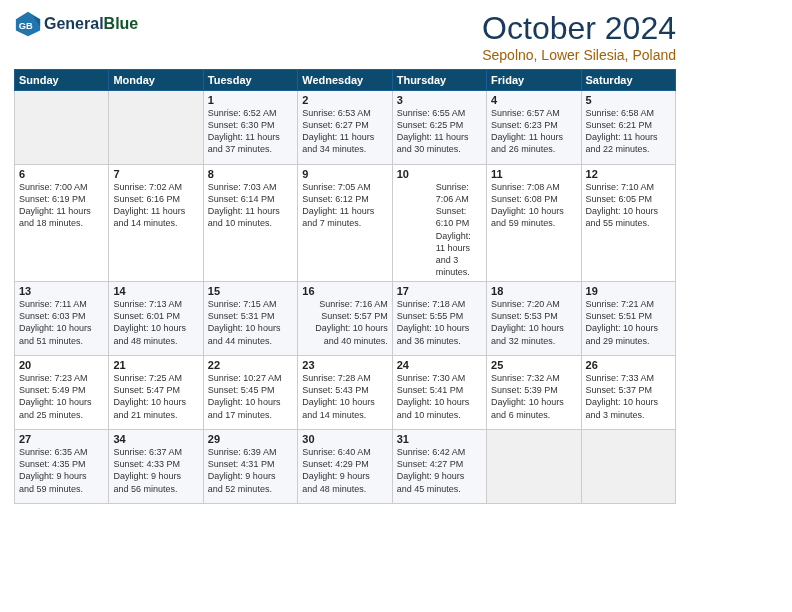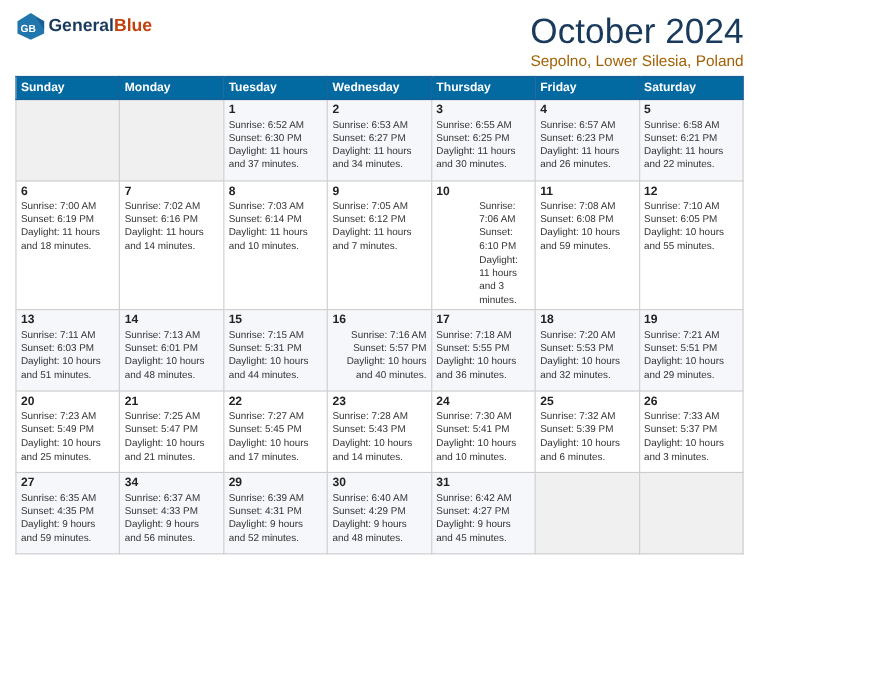--- a/index.html
+++ b/index.html
@@ -40,21 +40,21 @@
     .subtitle {
       font-size: 14px;
       color: #a16207;
     }
     table {
       width: 100%;
       border-collapse: collapse;
       table-layout: fixed;
     }
     thead tr th {
-      background-color: #0369a1;
+      background-color: #0c4a6e;
       color: #fff;
       font-size: 11px;
       font-weight: bold;
       padding: 4px 4px;
       text-align: left;
       border: 1px solid #1a5e96;
     }
     tbody tr td {
       border: 1px solid #ccc;
       vertical-align: top;
@@ -91,21 +91,21 @@
 <div class="page">
   <div class="header-area">
     <div class="logo">
       <svg class="logo-icon" viewBox="0 0 30 30">
         <polygon points="15,2 28,10 28,22 15,28 2,22 2,10" fill="#2176ae"></polygon>
         <polygon points="20,6 28,10 28,18" fill="#1a5e96"></polygon>
         <text x="5" y="20" font-size="10" fill="white" font-weight="bold">GB</text>
       </svg>
       <div>
         <div style="font-size:16px;font-weight:bold;color:#1a3a5c;line-height:1.1;">
-          <span>General</span><span style="color:#c2410c">Blue</span>
+          <span>General</span><span style="color:#14532d">Blue</span>
         </div>
       </div>
     </div>
     <div class="title-area">
       <div class="month-title">October 2024</div>
       <div class="subtitle">Sepolno, Lower Silesia, Poland</div>
     </div>
   </div>
 
   <table>
@@ -272,21 +272,21 @@
           </td>
           <td>
             <span class="day-num">21</span>
             <div class="day-info" style="white-space: pre-line;">Sunrise: 7:25 AM
 Sunset: 5:47 PM
 Daylight: 10 hours
 and 21 minutes.</div>
           </td>
           <td>
             <span class="day-num">22</span>
-            <div class="day-info" style="white-space: pre-line;">Sunrise: 7:27 AM
+            <div class="day-info" style="white-space: pre-line;">Sunrise: 10:27 AM
 Sunset: 5:45 PM
 Daylight: 10 hours
 and 17 minutes.</div>
           </td>
           <td>
             <span class="day-num">23</span>
             <div class="day-info" style="white-space: pre-line;">Sunrise: 7:28 AM
 Sunset: 5:43 PM
 Daylight: 10 hours
 and 14 minutes.</div>

